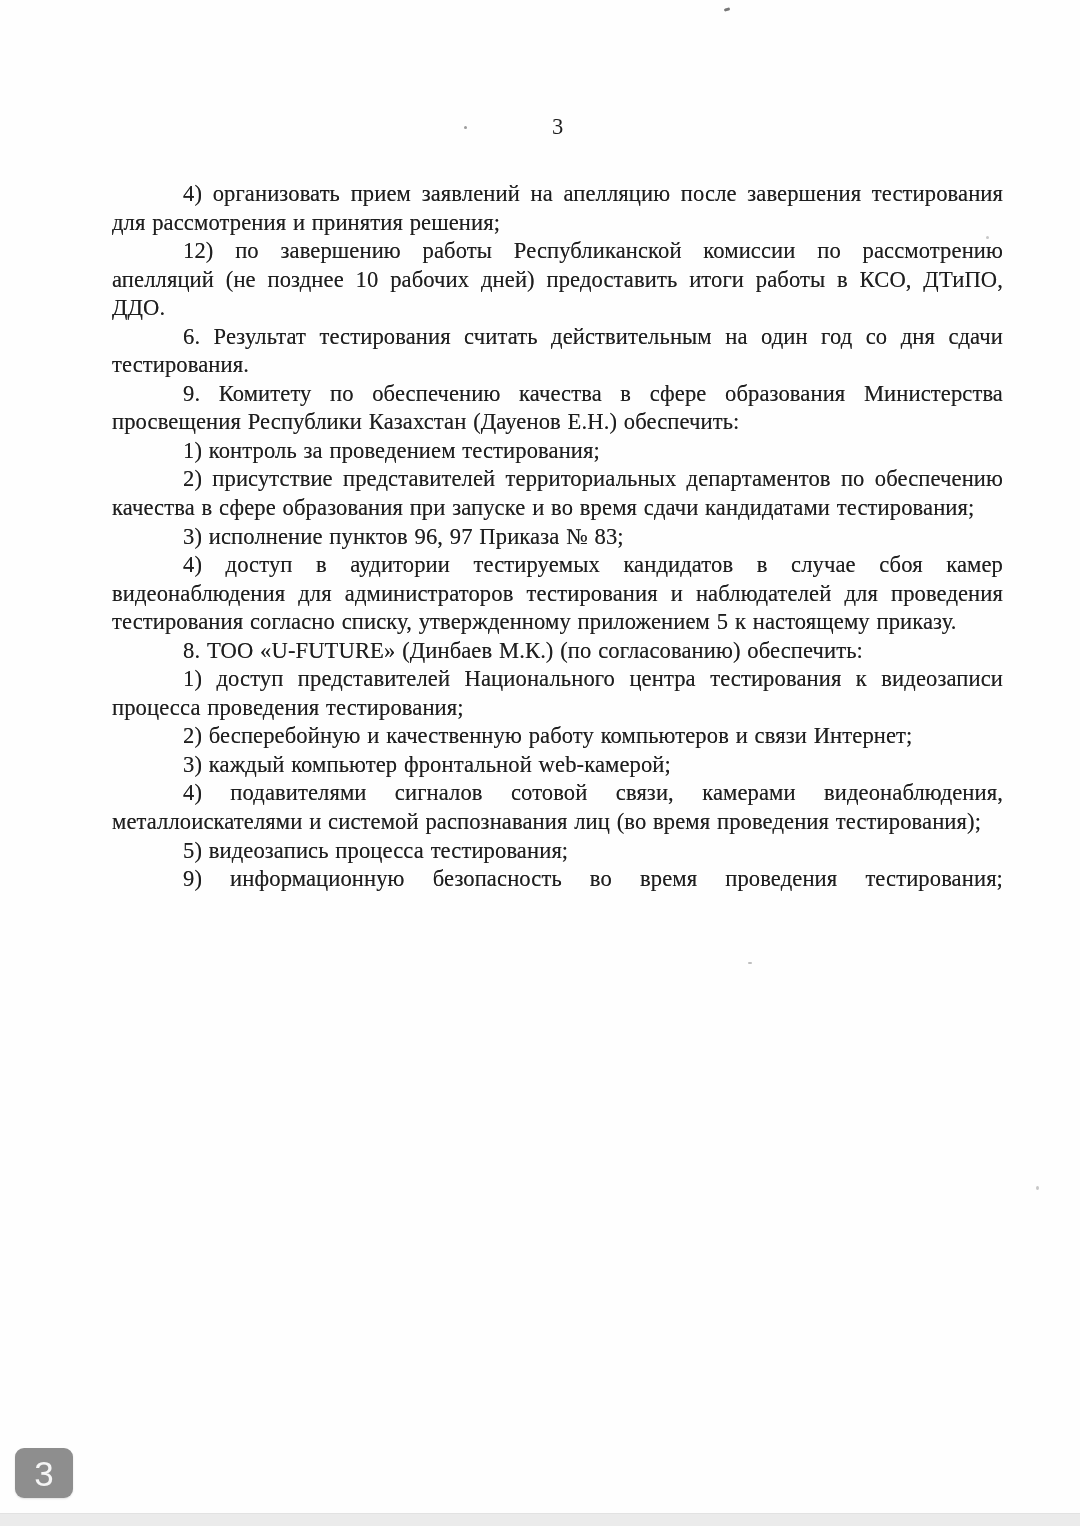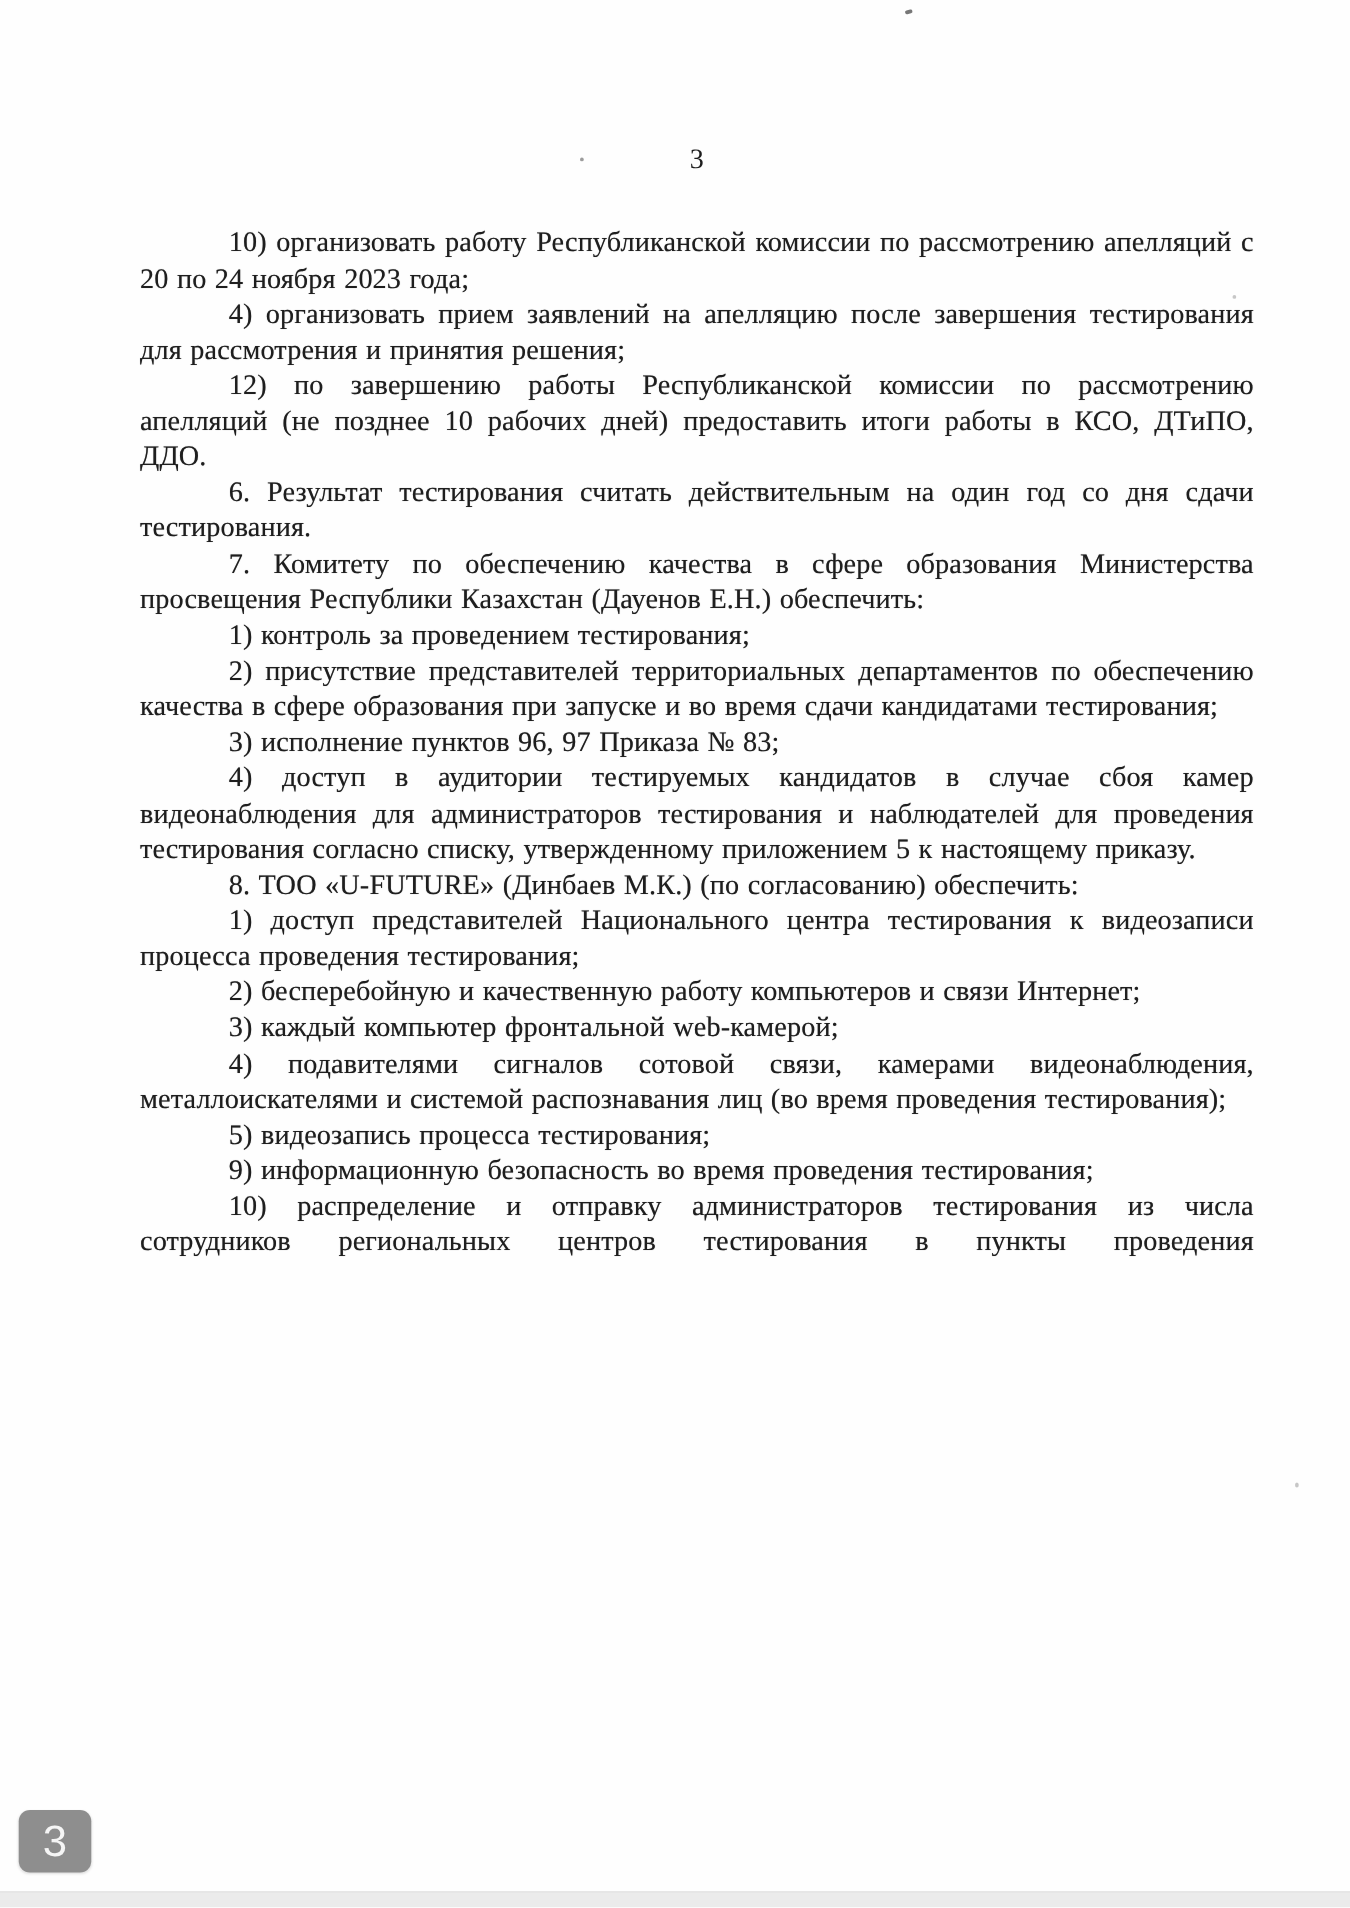--- a/index.html
+++ b/index.html
@@ -91,37 +91,35 @@
   .speck.s5 { left: 1036px; top: 1186px; width: 3px; height: 4px; opacity: .30; }
 </style>
 </head>
 <body>
 
 <div class="screen">
 
   <div class="page-number">3</div>
 
   <div class="body-text">
-      <p>10) организовать работу Республиканской комиссии по рассмотрению апелляций с 20 по 24 ноября 2023 года;</p>
       <p>4) организовать прием заявлений на апелляцию после завершения тестирования для рассмотрения и принятия решения;</p>
       <p>12) по завершению работы Республиканской комиссии по рассмотрению апелляций (не позднее 10 рабочих дней) предоставить итоги работы в КСО, ДТиПО, ДДО.</p>
       <p>6. Результат тестирования считать действительным на один год со дня сдачи тестирования.</p>
-      <p>7. Комитету по обеспечению качества в сфере образования Министерства просвещения Республики Казахстан (Дауенов Е.Н.) обеспечить:</p>
+      <p>9. Комитету по обеспечению качества в сфере образования Министерства просвещения Республики Казахстан (Дауенов Е.Н.) обеспечить:</p>
       <p>1) контроль за проведением тестирования;</p>
       <p>2) присутствие представителей территориальных департаментов по обеспечению качества в сфере образования при запуске и во время сдачи кандидатами тестирования;</p>
       <p>3) исполнение пунктов 96, 97 Приказа № 83;</p>
       <p>4) доступ в аудитории тестируемых кандидатов в случае сбоя камер видеонаблюдения для администраторов тестирования и наблюдателей для проведения тестирования согласно списку, утвержденному приложением 5 к настоящему приказу.</p>
       <p>8. ТОО «U-FUTURE» (Динбаев М.К.) (по согласованию) обеспечить:</p>
       <p>1) доступ представителей Национального центра тестирования к видеозаписи процесса проведения тестирования;</p>
       <p>2) бесперебойную и качественную работу компьютеров и связи Интернет;</p>
       <p>3) каждый компьютер фронтальной web-камерой;</p>
       <p>4) подавителями сигналов сотовой связи, камерами видеонаблюдения, металлоискателями и системой распознавания лиц (во время проведения тестирования);</p>
       <p>5) видеозапись процесса тестирования;</p>
       <p>9) информационную безопасность во время проведения тестирования;</p>
-      <p>10) распределение и отправку администраторов тестирования из числа сотрудников региональных центров тестирования в пункты проведения</p>
     </div>
 
   <div class="speck s1"></div>
   <div class="speck s2"></div>
   <div class="speck s3"></div>
   <div class="speck s4"></div>
   <div class="speck s5"></div>
 
   <div class="page-badge">
     <span>3</span>

